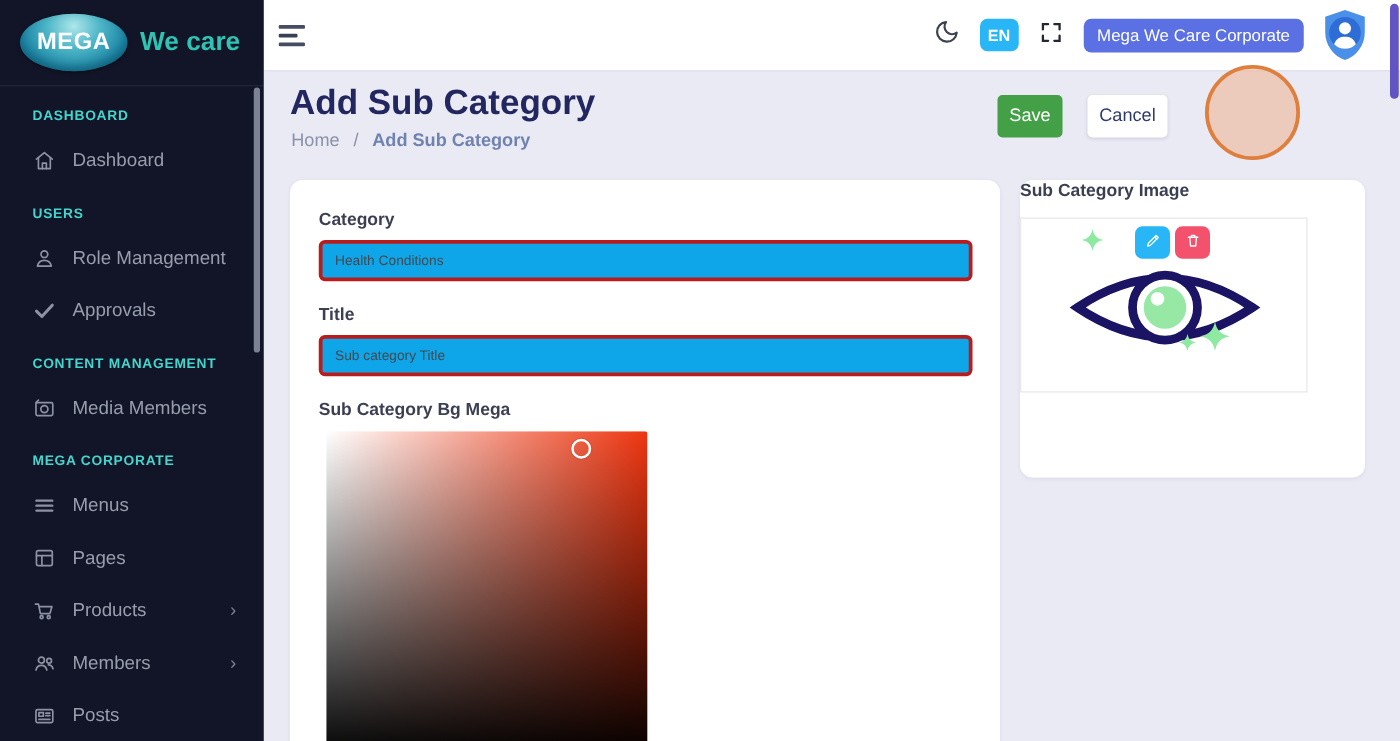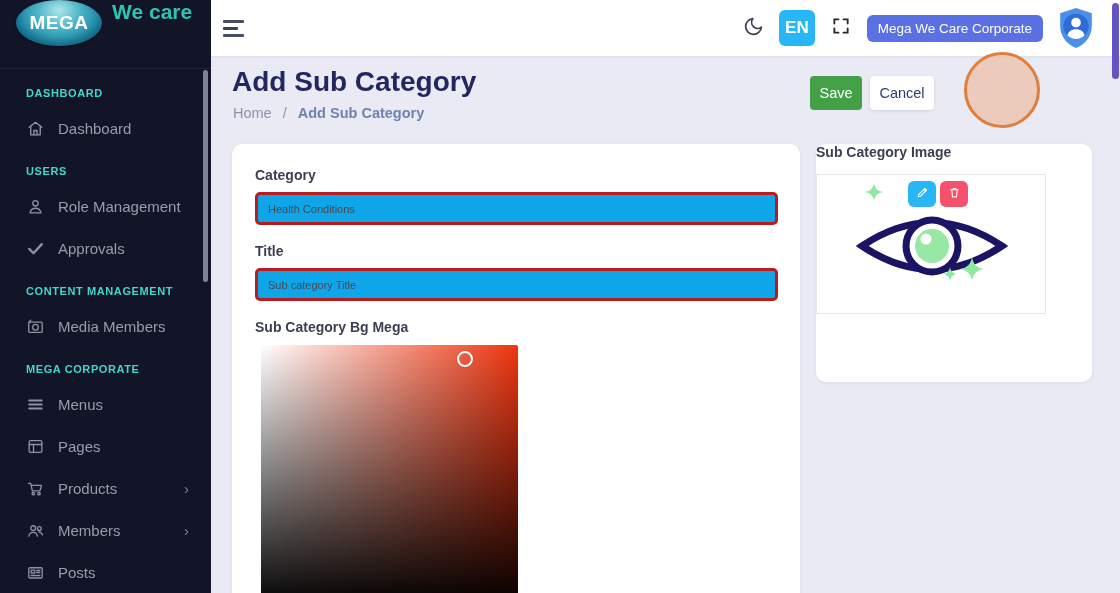--- a/index.html
+++ b/index.html
@@ -4,21 +4,21 @@
 <style>
   * { margin:0; padding:0; box-sizing:border-box; }
   html,body { width:1120px; height:593px; }
   body {
     position:relative; overflow:hidden;
     font-family:"Liberation Sans", sans-serif;
     background:#e9eaf4;
   }
   
   .sidebar { position:absolute; left:0; top:0; width:211px; height:593px; background:#111527; z-index:10; }
-  .logo-area { height:69px; display:flex; padding-left:16px; border-bottom:1px solid rgba(255,255,255,.07); }
+  .logo-area { height:69px; display:flex; align-items:center; padding-left:16px; border-bottom:1px solid rgba(255,255,255,.07); }
   .logo-ellipse {
     width:86px; height:46px; border-radius:50%;
     background: radial-gradient(ellipse at 50% 22%, #aee7ea 0%, #4db6c8 35%, #1d87a6 70%, #0e6d90 100%);
     display:flex; align-items:center; justify-content:center;
     color:#fff; font-weight:bold; font-size:19px; letter-spacing:.5px;
     box-shadow: inset 0 -4px 8px rgba(0,40,60,.35), 0 1px 3px rgba(0,0,0,.4);
   }
   .logo-tagline { margin-left:10px; font-size:21px; color:#2fc3b4; font-weight:bold; }
   .nav { padding-top:2px; }
   .nav-header { margin:16px 0 4px; height:16px; padding-left:26px; font-size:11px; font-weight:bold; letter-spacing:.6px; color:#45d5cd; }
@@ -27,31 +27,31 @@
   .nav-item .nlabel { margin-left:13px; }
   .nav-item .chev { margin-left:auto; margin-right:22px; color:#7d8292; font-size:15px; }
   .side-scroll { position:absolute; left:203px; top:70px; width:5px; height:212px; background:#83879a; border-radius:3px; opacity:.95; }
   
   .topbar { position:absolute; left:211px; top:0; width:909px; height:56px; background:#ffffff; z-index:5; box-shadow:0 1px 2px rgba(20,20,60,.05); }
   .hamburger { position:absolute; left:12px; top:13px; width:32px; height:30px; display:flex; flex-direction:column; justify-content:center; gap:4px; cursor:pointer; }
   .hamburger .bar { height:3px; width:21px; background:#454c63; border-radius:1px; }
   .hamburger .bar.mid { width:15px; background:#3a4157; }
   .top-right { position:absolute; right:24px; top:0; height:56px; display:flex; align-items:center; gap:13px; }
   .icon-btn { width:26px; height:26px; display:flex; align-items:center; justify-content:center; cursor:pointer; }
-  .lang-badge { min-width:31px; height:36px; background:#29b6f6; color:#fff; font-size:17px; font-weight:bold; border-radius:6px; display:flex; align-items:center; justify-content:center; padding:0 6px; cursor:pointer;text-align:right; }
+  .lang-badge { min-width:31px; height:26px; background:#29b6f6; color:#fff; font-size:13px; font-weight:bold; border-radius:6px; display:flex; align-items:center; justify-content:center; padding:0 6px; cursor:pointer;text-align:right; }
   .tenant-badge { height:27px; background:#5b71e3; color:#fff; font-size:13.5px; font-weight:normal; border-radius:6px; display:flex; align-items:center; justify-content:center; padding:0 11px; cursor:pointer; }
   .avatar { width:40px; height:44px; display:flex; align-items:center; justify-content:center; cursor:pointer; }
   
   .main { position:absolute; left:211px; top:56px; width:758px; height:537px; }
   .page-title { position:absolute; left:21px; top:10px; font-size:28px; font-weight:bold; color:#23275f; }
   .breadcrumb { position:absolute; left:22px; top:49px; font-size:14.5px; }
   .crumb-home { color:#8a92a7; cursor:pointer; }
   .crumb-sep { color:#8a92a7; margin:0 7px; }
   .crumb-cur { color:#6f82b0; font-weight:bold; }
-  .actions { position:absolute; right:35px; top:20px; display:flex; gap:8px; }
+  .actions { position:absolute; right:35px; top:20px; display:flex; gap:20px; }
   .btn { height:34px; border:none; border-radius:4px; font-size:14.5px; font-family:"Liberation Sans",sans-serif; cursor:pointer; }
   .btn-save { width:52px; background:#43a047; color:#fff; }
   .btn-cancel { width:64px; background:#ffffff; color:#2f3a6e; box-shadow:0 1px 3px rgba(30,30,80,.12); }
   .card { position:absolute; background:#fff; border-radius:10px; box-shadow:0 1px 4px rgba(30,30,80,.06); }
   .card-left { left:21px; top:88px; width:568px; height:478px; padding:23px; }
   .card-right { left:605px; top:88px; width:276px; height:238px; }
   .f-label { font-size:14px; font-weight:bold; color:#3b3f52; }
   .f-input { display:block; width:523px; height:33px; margin-top:9px; border:3px solid #b91c1c; border-radius:5px; padding:0 10px; font-size:11px; color:#45494f; font-family:"Liberation Sans",sans-serif; background:#0ea5e9; }
   .mt { margin-top:18px; }
   .color-square {

